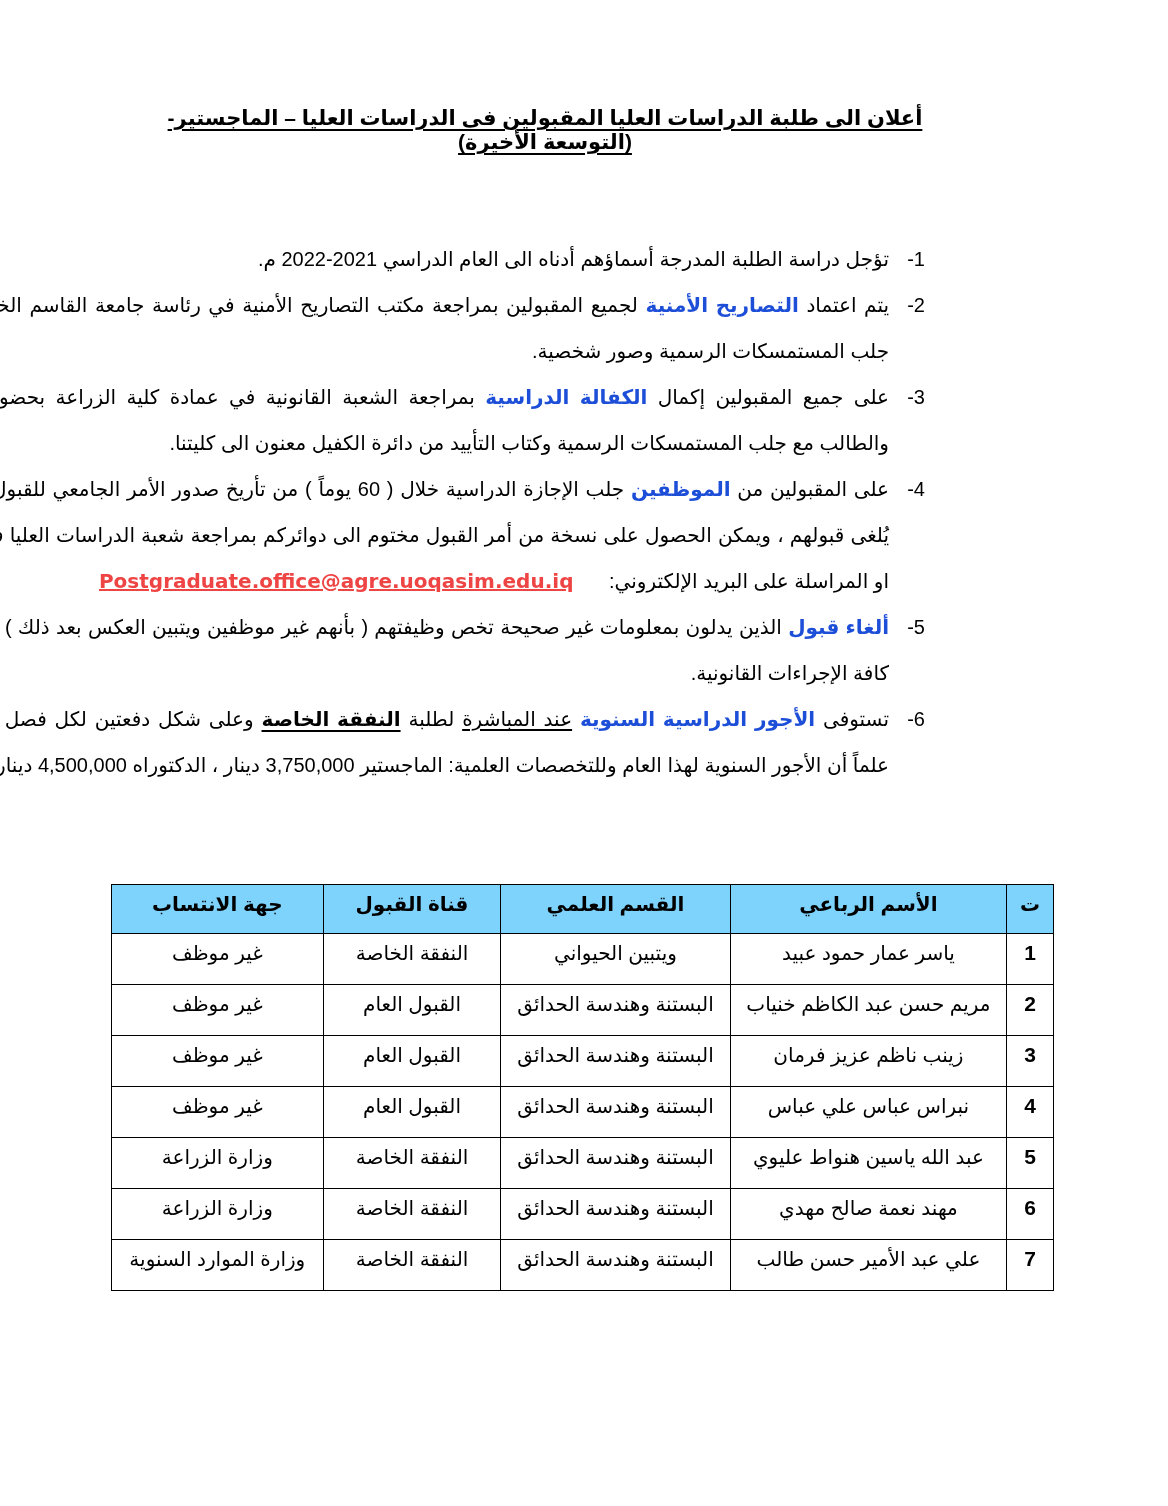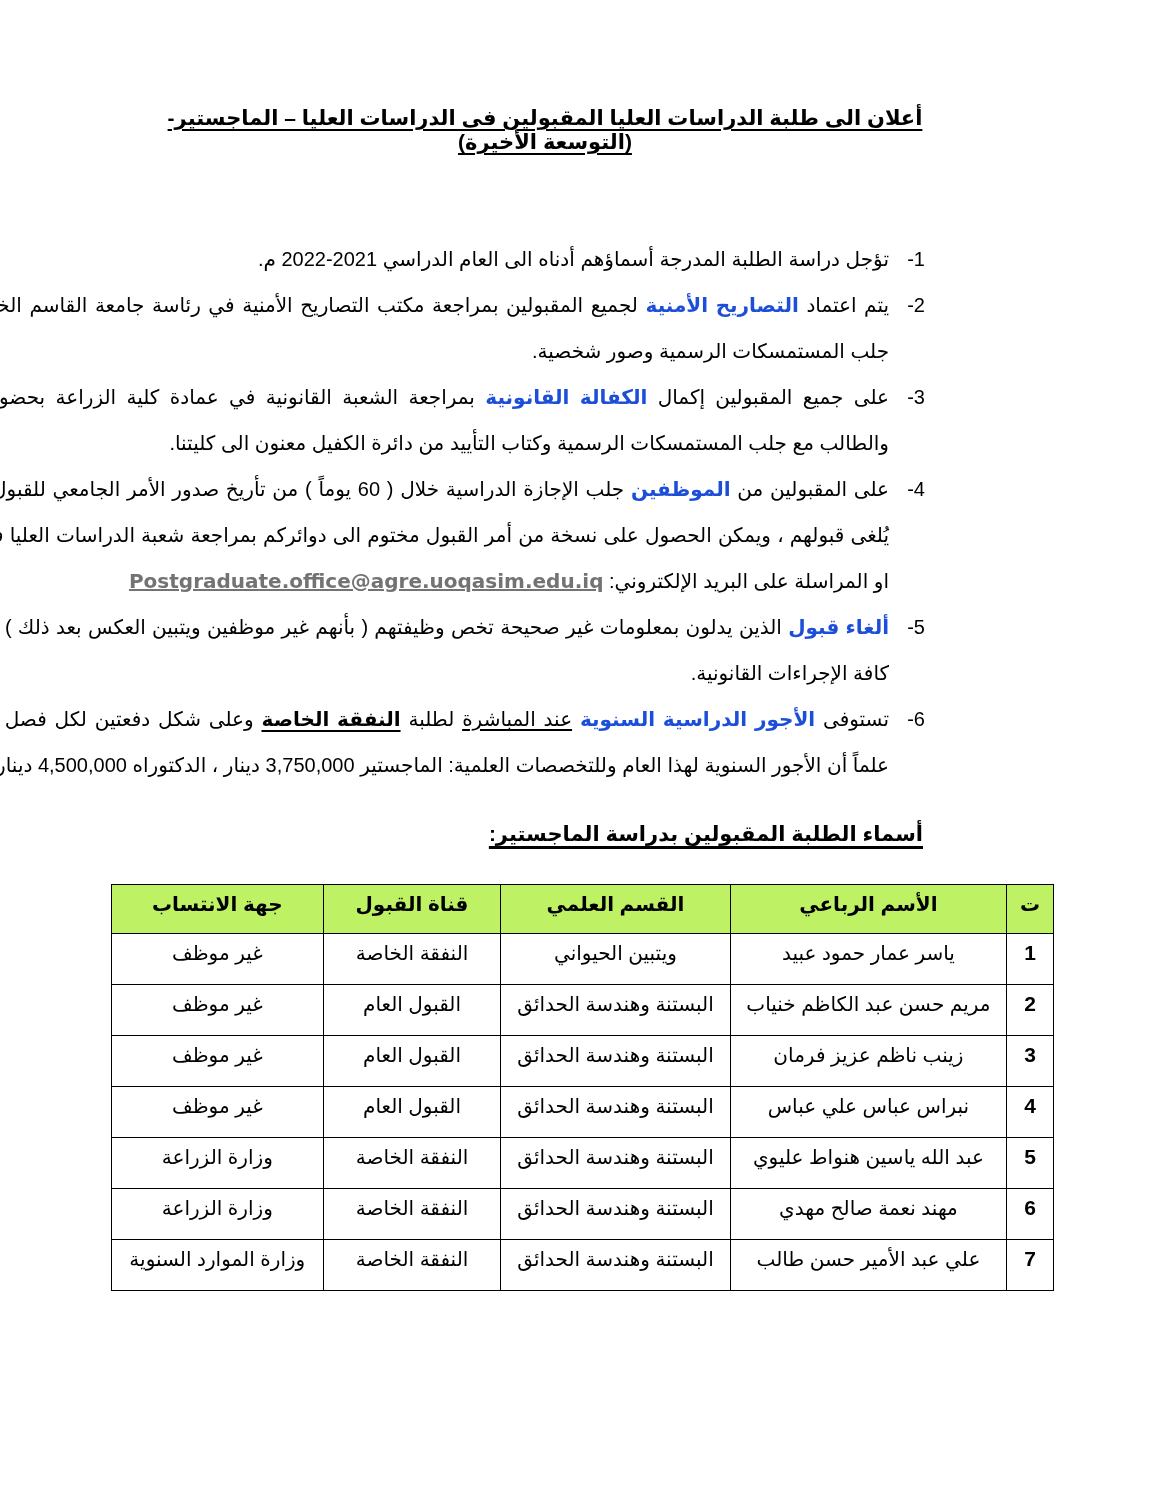--- a/index.html
+++ b/index.html
@@ -8,25 +8,25 @@
   .title { position:absolute; top:106px; left:150px; width:790px; text-align:center; font-weight:bold; font-size:21px; text-decoration:underline; text-decoration-thickness:2px; text-underline-offset:4px; }
   .intro { position:absolute; top:172px; right:180px; font-size:21px; }
   .items { position:absolute; top:236px; right:103px; width:1000px; }
   .item { display:flex; flex-direction:row; font-size:20px; line-height:46px; margin-bottom:0px; }
   .item .num { width:36px; flex:none; text-align:right; direction:ltr; unicode-bidi:isolate; }
   .item .txt { flex:1; text-align:justify; text-align-last:right; }
   .blue { color:#1d4ed8; font-weight:bold; }
   .b { font-weight:normal; }
   .u { text-decoration:underline; text-underline-offset:3px; }
   .bu { font-weight:bold; text-decoration:underline; text-decoration-thickness:2px; text-underline-offset:4px; }
-  .email { color:#737373; text-decoration:underline; font-weight:bold; font-family:"DejaVu Sans",sans-serif; font-size:20px; direction:ltr; unicode-bidi:isolate; display:inline-block; }
+  .email { color:#ef4444; text-decoration:underline; font-weight:bold; font-family:"DejaVu Sans",sans-serif; font-size:20px; direction:ltr; unicode-bidi:isolate; display:inline-block; margin-right:30px; }
   .subtitle { position:absolute; top:822px; right:105px; font-weight:bold; font-size:21px; text-decoration:underline; text-decoration-thickness:3px; text-underline-offset:5px; }
   table { position:absolute; top:884px; left:111px; width:943px; border-collapse:collapse; font-size:20px; }
   th, td { border:1.5px solid #000; text-align:center; vertical-align:top; padding-top:7px; height:42px; }
-  th { background:#bef264; font-weight:bold; height:40px; }
+  th { background:#7dd3fc; font-weight:bold; height:40px; }
   td.num { font-weight:bold; font-size:21px; width:44px; }
   .c-name { width:276px; } .c-dept { width:228px; } .c-chan { width:176px; } .c-aff { width:210px; }
   .closing { position:absolute; top:1349px; left:420px; width:340px; text-align:center; font-weight:bold; font-size:21px; }
 </style>
 </head>
 <body>
 
 <div class="page">
   <div class="title">أعلان الى طلبة الدراسات العليا المقبولين فى الدراسات العليا – الماجستير- (التوسعة الأخيرة)</div>
 
@@ -34,37 +34,36 @@
       <div class="item">
         <span class="num">-1</span>
         <span class="txt"><span>تؤجل دراسة الطلبة المدرجة أسماؤهم أدناه الى العام الدراسي 2021-2022 م.</span></span>
       </div>
       <div class="item">
         <span class="num">-2</span>
         <span class="txt"><span>يتم اعتماد </span><span class="blue">التصاريح الأمنية</span><span> لجميع المقبولين بمراجعة مكتب التصاريح الأمنية في رئاسة جامعة القاسم الخضراء مع جلب المستمسكات الرسمية وصور شخصية.</span></span>
       </div>
       <div class="item">
         <span class="num">-3</span>
-        <span class="txt"><span>على جميع المقبولين إكمال </span><span class="blue">الكفالة القانونية</span><span> بمراجعة الشعبة القانونية في عمادة كلية الزراعة بحضور الكفيل والطالب مع جلب المستمسكات الرسمية وكتاب التأييد من دائرة الكفيل معنون الى كليتنا.</span></span>
+        <span class="txt"><span>على جميع المقبولين إكمال </span><span class="blue">الكفالة الدراسية</span><span> بمراجعة الشعبة القانونية في عمادة كلية الزراعة بحضور الكفيل والطالب مع جلب المستمسكات الرسمية وكتاب التأييد من دائرة الكفيل معنون الى كليتنا.</span></span>
       </div>
       <div class="item">
         <span class="num">-4</span>
         <span class="txt"><span>على المقبولين من </span><span class="blue">الموظفين</span><span> جلب الإجازة الدراسية خلال </span><span class="b">( 60 يوماً )</span><span> من تأريخ صدور الأمر الجامعي للقبول وبخلافه يُلغى قبولهم ، ويمكن الحصول على نسخة من أمر القبول مختوم الى دوائركم بمراجعة شعبة الدراسات العليا في الكلية او المراسلة على البريد الإلكتروني: </span><a class="email">Postgraduate.office@agre.uoqasim.edu.iq</a></span>
       </div>
       <div class="item">
         <span class="num">-5</span>
         <span class="txt"><span class="blue">ألغاء قبول</span><span> الذين يدلون بمعلومات غير صحيحة تخص وظيفتهم ( بأنهم غير موظفين ويتبين العكس بعد ذلك ) ، ويتحمل كافة الإجراءات القانونية.</span></span>
       </div>
       <div class="item">
         <span class="num">-6</span>
         <span class="txt"><span>تستوفى </span><span class="blue">الأجور الدراسية السنوية</span><span> </span><span class="u">عند المباشرة</span><span> لطلبة </span><span class="bu">النفقة الخاصة</span><span> وعلى شكل دفعتين لكل فصل دراسي ، علماً أن الأجور السنوية لهذا العام </span><span class="b">وللتخصصات العلمية:</span><span> الماجستير </span><span class="b">3,750,000 دينار</span><span> ، الدكتوراه  </span><span class="b">4,500,000 دينار</span><span>.</span></span>
       </div>
     </div>
 
-  <div class="subtitle">أسماء الطلبة المقبولين بدراسة الماجستير:</div>
 
   <table>
     <thead>
       <tr>
         <th class="num">ت</th>
         <th class="c-name">الأسم الرباعي</th>
         <th class="c-dept">القسم العلمي</th>
         <th class="c-chan">قناة القبول</th>
         <th class="c-aff">جهة الانتساب</th>
       </tr>

